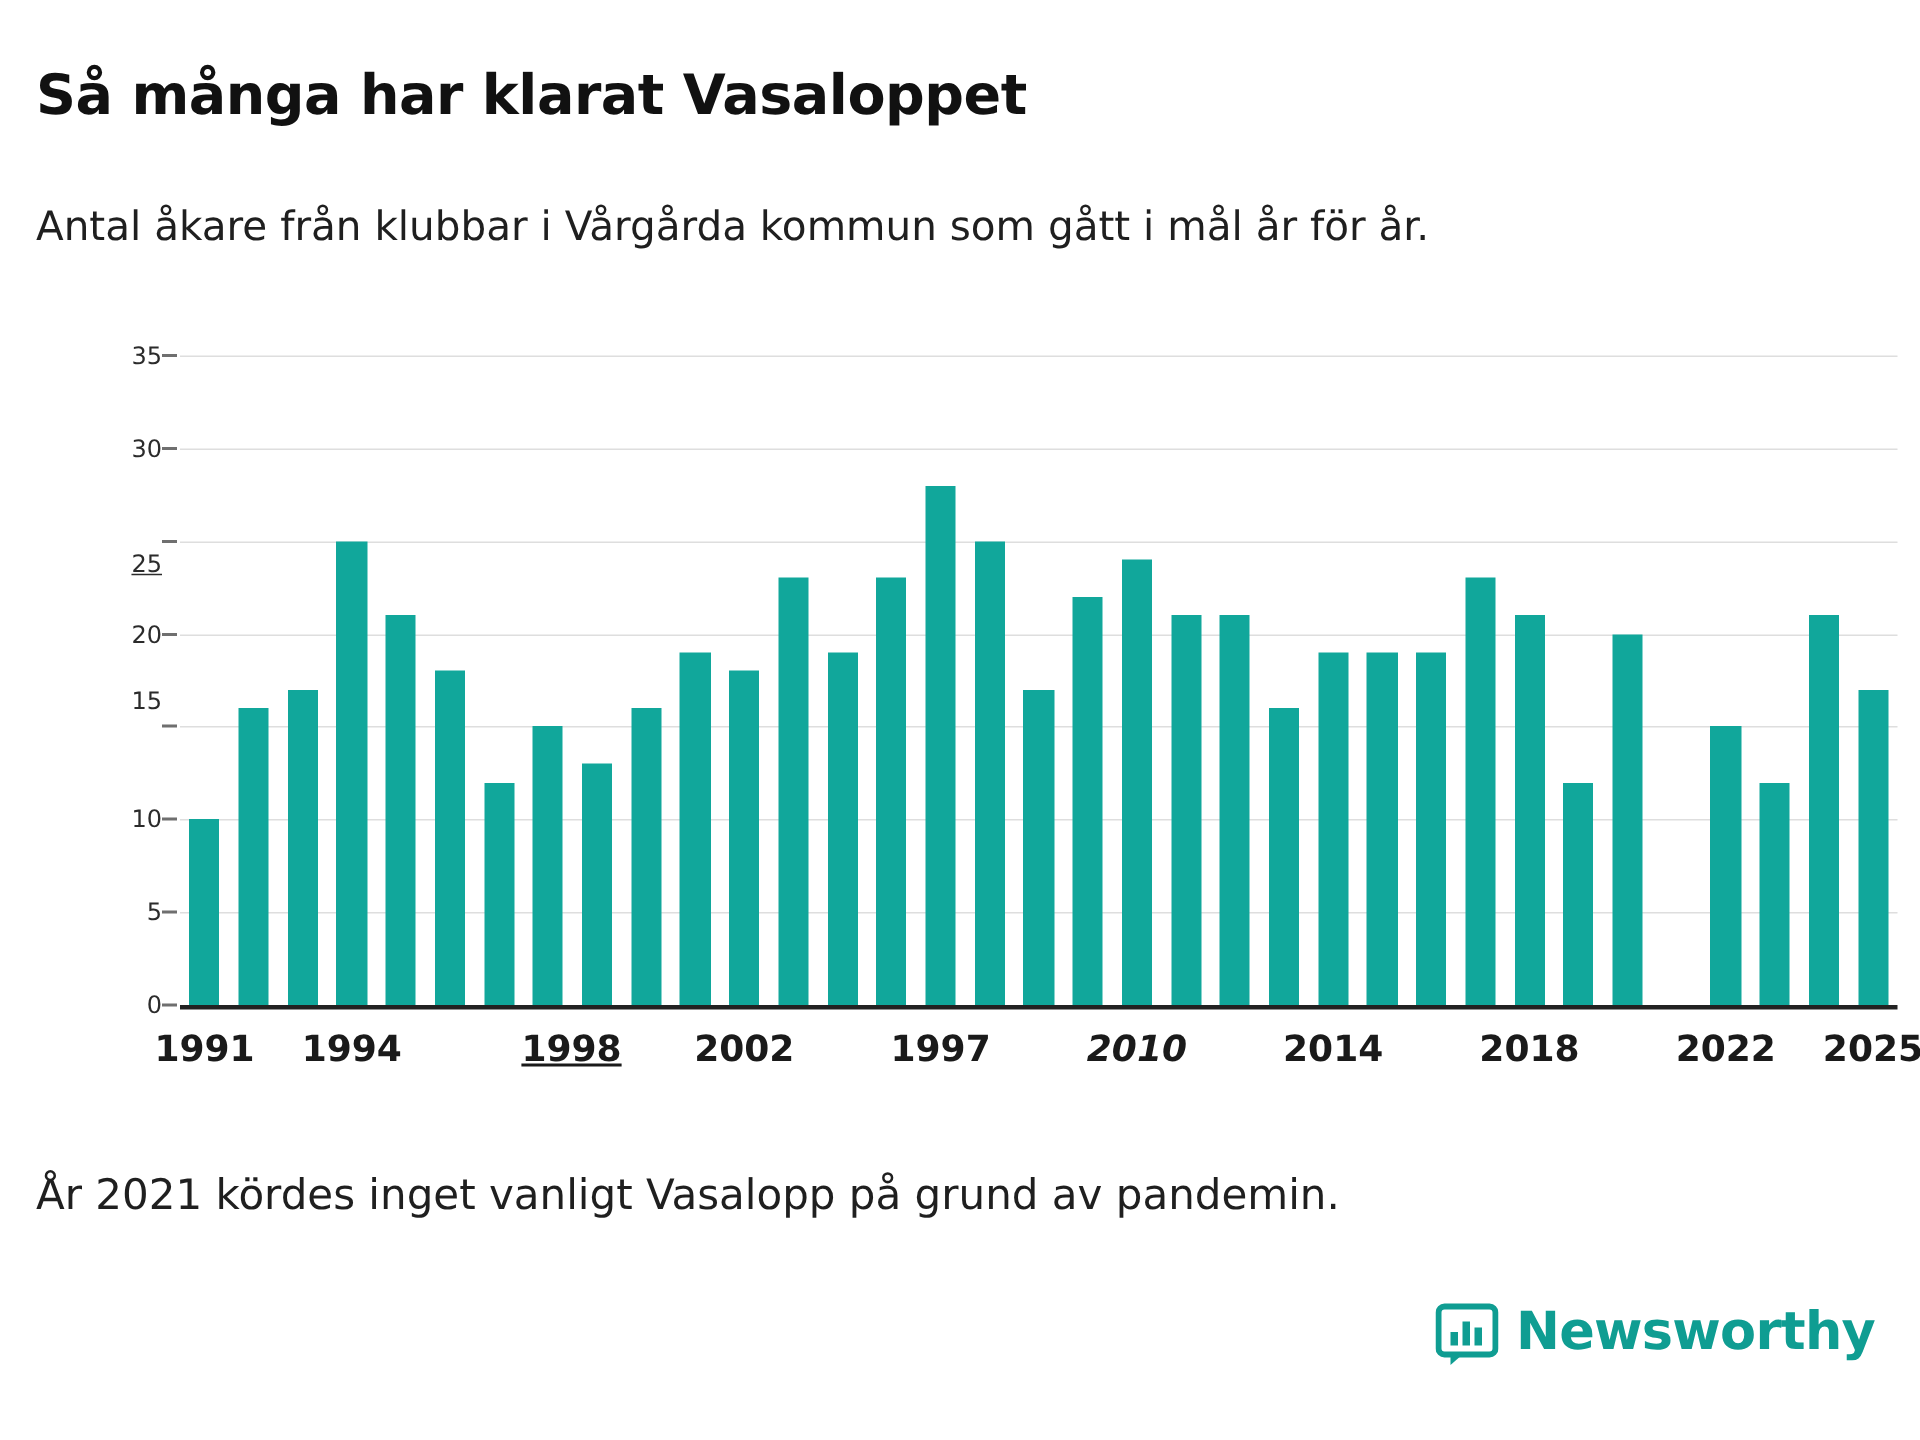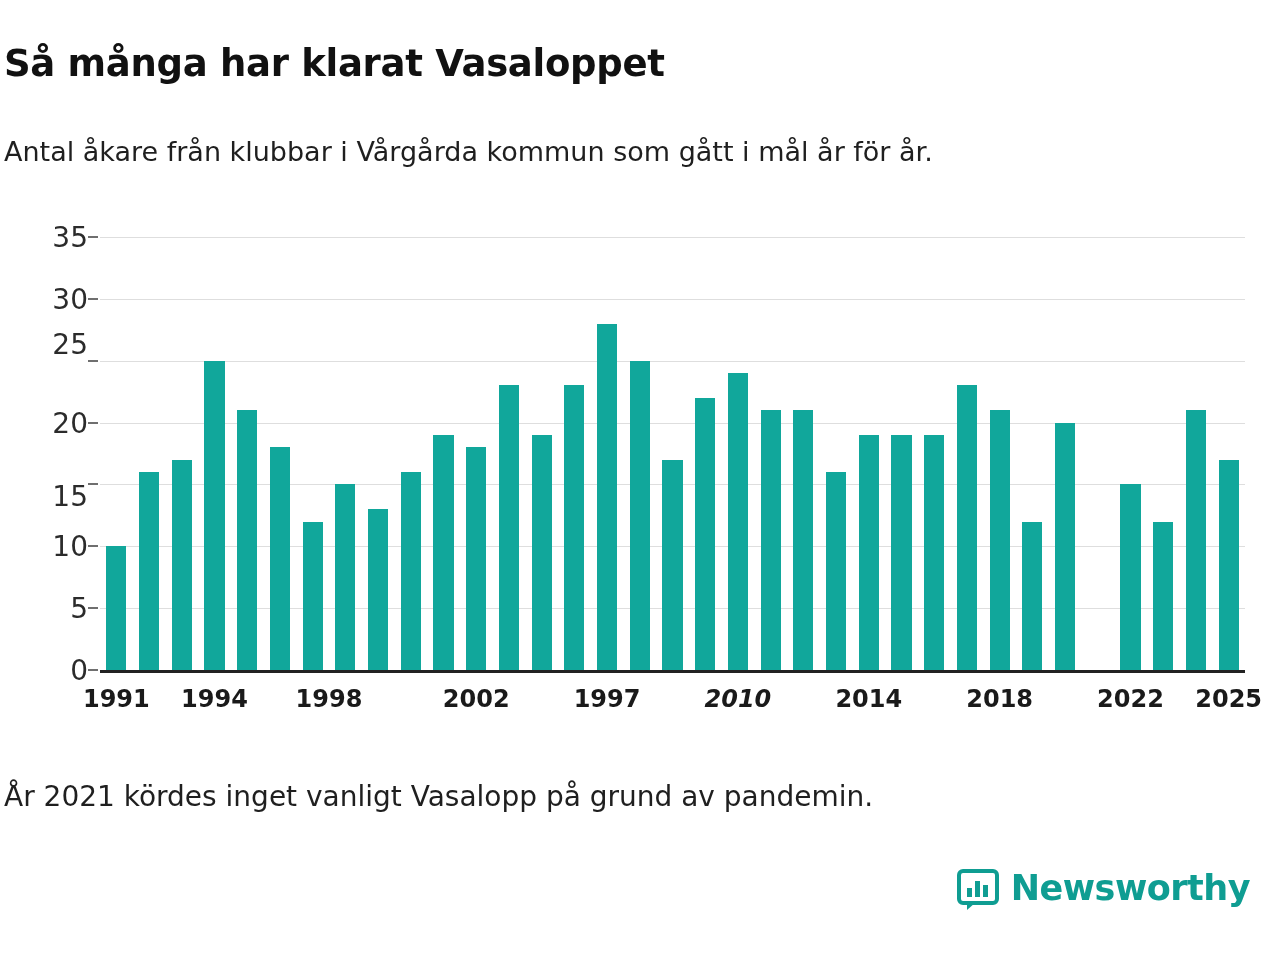--- a/index.html
+++ b/index.html
@@ -12,20 +12,21 @@
     height: 960px;
     font-family: "DejaVu Sans", "Liberation Sans", sans-serif;
     color: #1a1a1a;
     position: relative;
     overflow: hidden;
   }
   .page {
     position: absolute;
     inset: 0;
     padding: 2px;
+    margin-left: 20px;
   }
   .title {
     position: absolute;
     left: 4px;
     top: 42px;
     font-size: 37px;
     font-weight: bold;
     letter-spacing: -0.3px;
     color: #111111;
     white-space: nowrap;
@@ -73,21 +74,21 @@
     position: absolute;
     left: 0;
     top: 22px;
     width: 88px;
     height: 433px;
   }
   .ylabels span {
     position: absolute;
     right: 0;
     transform: translateY(-50%);
-    font-size: 28px;
+    font-size: 16px;
     color: #2b2b2b;
   }
   .ytick-mark {
     position: absolute;
     left: 88px;
     width: 10px;
     height: 2px;
     background: #6f6f6f;
     transform: translateY(-1px);
   }
@@ -152,23 +153,23 @@
 <div class="page">
 
   <div class="title">Så många har klarat Vasaloppet</div>
   <div class="subtitle">Antal åkare från klubbar i Vårgårda kommun som gått i mål år för år.</div>
 
   <div class="chart-area">
     <div class="ylabels" id="ylabels">
         <span style="top: 433px;">0</span>
         <span style="top: 371.143px;">5</span>
         <span style="top: 309.286px;">10</span>
-        <span style="top: 259px;">15</span>
+        <span style="top: 230px;">15</span>
         <span style="top: 185.571px; text-align: center;">20</span>
-        <span style="top: 107px;">25</span>
+        <span style="top: 139px; text-decoration: underline;">25</span>
         <span style="top: 61.8571px;">30</span>
         <span style="top: 0px;">35</span>
       </div>
     <div class="plot">
       <div id="gridlines">
           <div class="gridline" style="top: 433px; background: transparent;"></div>
           <div class="gridline" style="top: 371.143px;"></div>
           <div class="gridline" style="top: 309.286px;"></div>
           <div class="gridline" style="top: 247.429px;"></div>
           <div class="gridline" style="top: 185.571px;"></div>
@@ -210,21 +211,21 @@
           <div class="bar" title="2022: 15" style="left: 1020.36px; width: 20.2829px; height: 185.571px; background: rgb(17, 167, 155);"></div>
           <div class="bar" title="2023: 12" style="left: 1053.07px; width: 20.2829px; height: 148.457px; background: rgb(17, 167, 155);"></div>
           <div class="bar" title="2024: 21" style="left: 1085.79px; width: 20.2829px; height: 259.8px; background: rgb(17, 167, 155);"></div>
           <div class="bar" title="2025: 17" style="left: 1118.5px; width: 20.2829px; height: 210.314px; background: rgb(17, 167, 155);"></div>
         </div>
       <div class="baseline"></div>
     </div>
     <div class="xlabels" id="xlabels">
         <span style="left: 16.3571px;">1991</span>
         <span style="left: 114.5px;">1994</span>
-        <span style="left: 229px;">1998</span>
+        <span style="left: 261px; text-decoration: underline;">1998</span>
         <span style="left: 376.214px;">2002</span>
         <span style="left: 507.071px;">1997</span>
         <span style="left: 637.929px; font-style: italic;">2010</span>
         <span style="left: 768.786px;">2014</span>
         <span style="left: 899.643px;">2018</span>
         <span style="left: 1030.5px;">2022</span>
         <span style="left: 1128.64px;">2025</span>
       </div>
   <div class="ytick-mark" style="top: 455px;"></div>
       <div class="ytick-mark" style="top: 393.143px;"></div>

